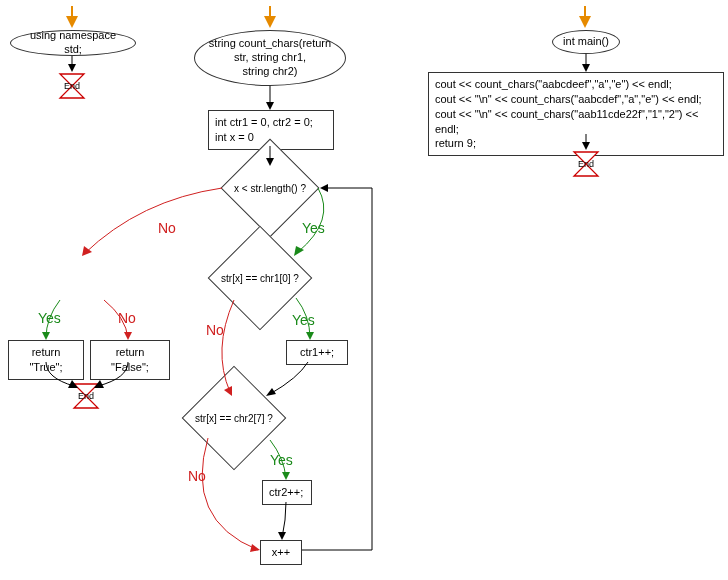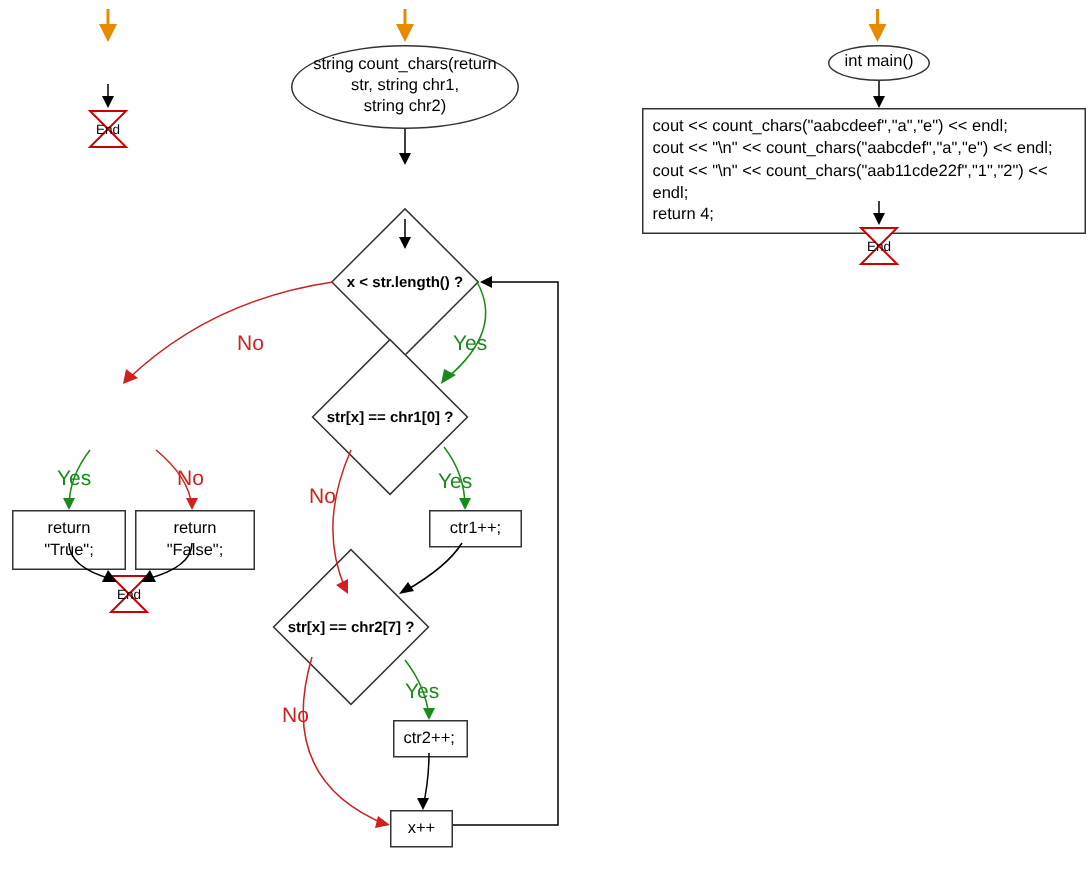--- a/index.html
+++ b/index.html
@@ -71,21 +71,20 @@
   .diamond .label {
     position: absolute;
     top: 0; left: 0;
     width: 100%; height: 100%;
     display: flex;
     align-items: center;
     justify-content: center;
     text-align: center;
     padding: 2px;
     font-size: 11px;
-    font-weight: bold;
   }
 
   
   .end-symbol {
     position: absolute;
     width: 28px;
     height: 28px;
   }
   .end-symbol svg { width: 28px; height: 28px; }
   .end-symbol .end-text {
@@ -112,39 +111,46 @@
   .ahr { fill:#d02020; }
 </style>
 </head>
 <body>
 
 <div class="canvas">
 
   <div class="start-line" style="left:71px; top:6px;"></div>
   <div class="start-arrow" style="left:66px; top:16px;"></div>
 
+  <div class="terminator" style="left:10px; top:30px; width:126px; height:26px;">
+    <span>using namespace std;</span>
+  </div>
 
   <div class="end-symbol" style="left:58px; top:72px;">
     <svg viewBox="0 0 28 28">
         <polygon points="2,2 26,2 2,26 26,26" style="fill:#fff;stroke:#c00;stroke-width:1.3"></polygon>
       </svg>
     <span class="end-text">End</span>
   </div>
 
   <div class="start-line" style="left:269px; top:6px;"></div>
   <div class="start-arrow" style="left:264px; top:16px;"></div>
 
   <div class="terminator" style="left:194px; top:30px; width:152px; height:56px; border-radius:76px/28px;">
     <div style="text-align:center">
       <div>string count_chars(return</div>
       <div>str, string chr1,</div>
       <div>string chr2)</div>
     </div>
   </div>
 
+  <div class="process" style="left:208px; top:110px; width:126px;">
+    <div>int ctr1 = 0, ctr2 = 0;</div>
+    <div>int x = 0</div>
+  </div>
 
   <div class="diamond" style="left:220px; top:166px; width:100px; height:44px;">
     <div class="shape" style="width:70px;height:70px; left:15px; top:-13px;"></div>
     <div class="label" style="font-size:10px;">x &lt; str.length() ?</div>
   </div>
 
 
   <div class="process" style="left:8px; top:340px; width:76px; text-align:center;">
     <span>return "True";</span>
   </div>
@@ -185,21 +191,21 @@
   <div class="start-arrow" style="left:579px; top:16px;"></div>
 
   <div class="terminator" style="left:552px; top:30px; width:68px; height:24px;">
     <span>int main()</span>
   </div>
 
   <div class="process" style="left:428px; top:72px; width:296px;">
     <div>cout &lt;&lt; count_chars("aabcdeef","a","e") &lt;&lt; endl;</div>
     <div>cout &lt;&lt; "\n" &lt;&lt; count_chars("aabcdef","a","e") &lt;&lt; endl;</div>
     <div>cout &lt;&lt; "\n" &lt;&lt; count_chars("aab11cde22f","1","2") &lt;&lt; endl;</div>
-    <div>return 4;</div>
+    <div>return 9;</div>
   </div>
 
   <div class="end-symbol" style="left:572px; top:150px;">
     <svg viewBox="0 0 28 28">
         <polygon points="2,2 26,2 2,26 26,26" style="fill:#fff;stroke:#c00;stroke-width:1.3"></polygon>
       </svg>
     <span class="end-text">End</span>
   </div>
 
   <span class="edge-label no" style="left:158px; top:220px;">No</span>

